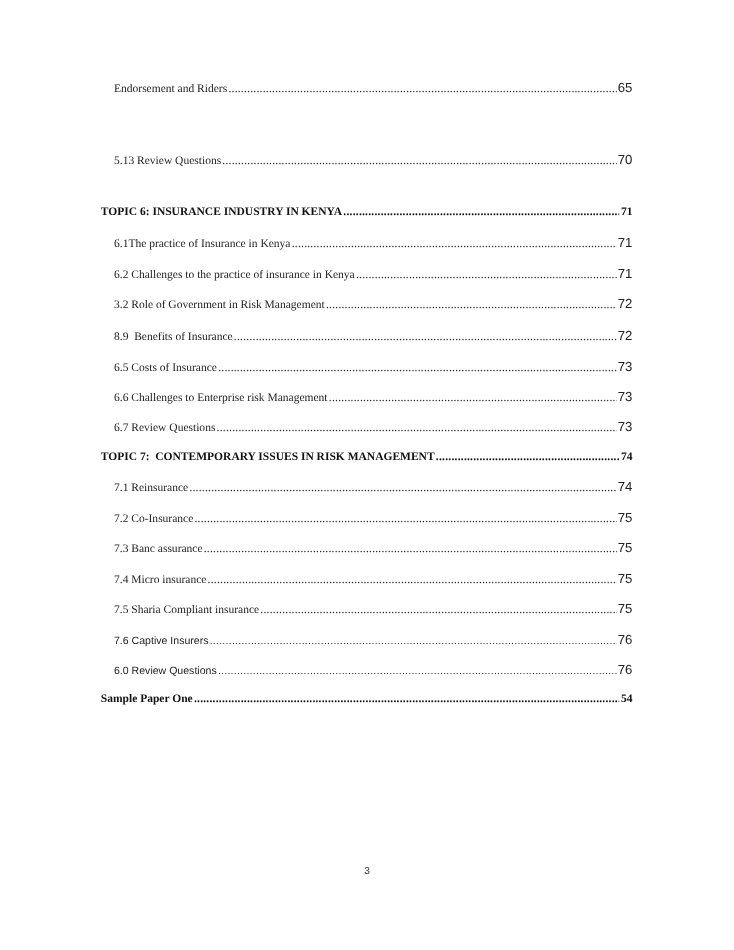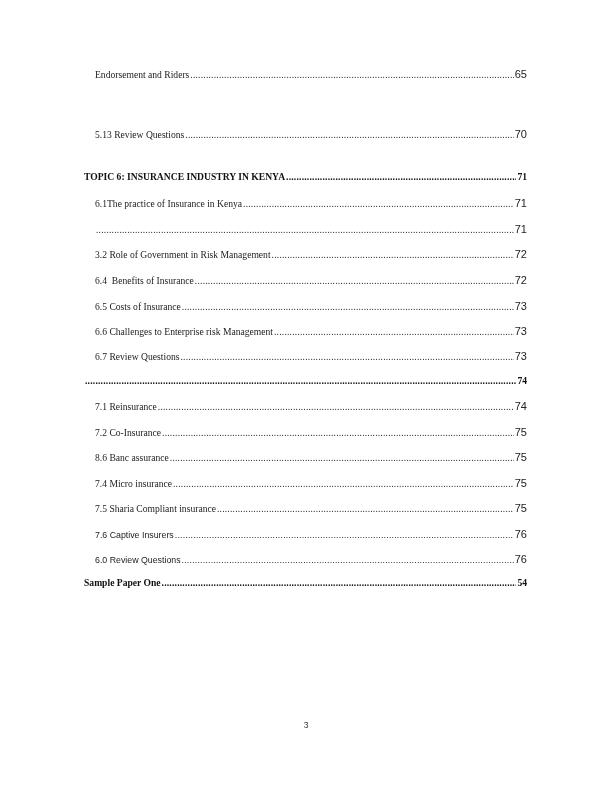--- a/index.html
+++ b/index.html
@@ -47,64 +47,66 @@
     <span class="toc-label">TOPIC 6: INSURANCE INDUSTRY IN KENYA</span>
     <span class="toc-dots"></span>
     <span class="toc-page">71</span>
   </div>
   <div class="toc-row sub" style="top:197px">
     <span class="toc-label">6.1The practice of Insurance in Kenya</span>
     <span class="toc-dots"></span>
     <span class="toc-page">71</span>
   </div>
   <div class="toc-row sub" style="top:223px">
+    <span class="toc-label">6.2 Challenges to the practice of insurance in Kenya</span>
     <span class="toc-dots"></span>
     <span class="toc-page">71</span>
   </div>
   <div class="toc-row sub" style="top:248px">
     <span class="toc-label">3.2 Role of Government in Risk Management</span>
     <span class="toc-dots"></span>
     <span class="toc-page">72</span>
   </div>
   <div class="toc-row sub" style="top:274px">
-    <span class="toc-label">6.4  Benefits of Insurance</span>
+    <span class="toc-label">8.9  Benefits of Insurance</span>
     <span class="toc-dots"></span>
     <span class="toc-page">72</span>
   </div>
   <div class="toc-row sub" style="top:300px">
     <span class="toc-label">6.5 Costs of Insurance</span>
     <span class="toc-dots"></span>
     <span class="toc-page">73</span>
   </div>
   <div class="toc-row sub" style="top:325px">
     <span class="toc-label">6.6 Challenges to Enterprise risk Management</span>
     <span class="toc-dots"></span>
     <span class="toc-page">73</span>
   </div>
   <div class="toc-row sub" style="top:350px">
     <span class="toc-label">6.7 Review Questions</span>
     <span class="toc-dots"></span>
     <span class="toc-page">73</span>
   </div>
   <div class="toc-row top" style="top:375px">
+    <span class="toc-label">TOPIC 7:  CONTEMPORARY ISSUES IN RISK MANAGEMENT</span>
     <span class="toc-dots"></span>
     <span class="toc-page">74</span>
   </div>
   <div class="toc-row sub" style="top:400px">
     <span class="toc-label">7.1 Reinsurance</span>
     <span class="toc-dots"></span>
     <span class="toc-page">74</span>
   </div>
   <div class="toc-row sub" style="top:426px">
     <span class="toc-label">7.2 Co-Insurance</span>
     <span class="toc-dots"></span>
     <span class="toc-page">75</span>
   </div>
   <div class="toc-row sub" style="top:451px">
-    <span class="toc-label">8.6 Banc assurance</span>
+    <span class="toc-label">7.3 Banc assurance</span>
     <span class="toc-dots"></span>
     <span class="toc-page">75</span>
   </div>
   <div class="toc-row sub" style="top:477px">
     <span class="toc-label">7.4 Micro insurance</span>
     <span class="toc-dots"></span>
     <span class="toc-page">75</span>
   </div>
   <div class="toc-row sub" style="top:502px">
     <span class="toc-label">7.5 Sharia Compliant insurance</span>

